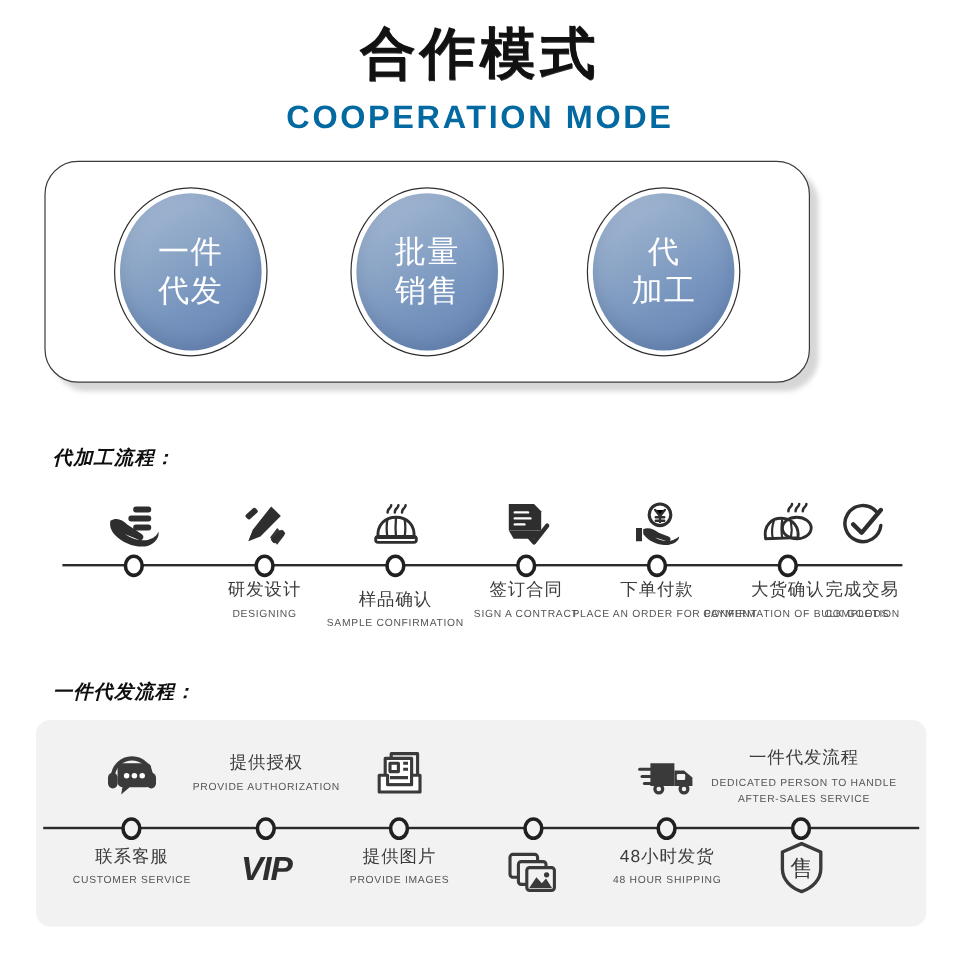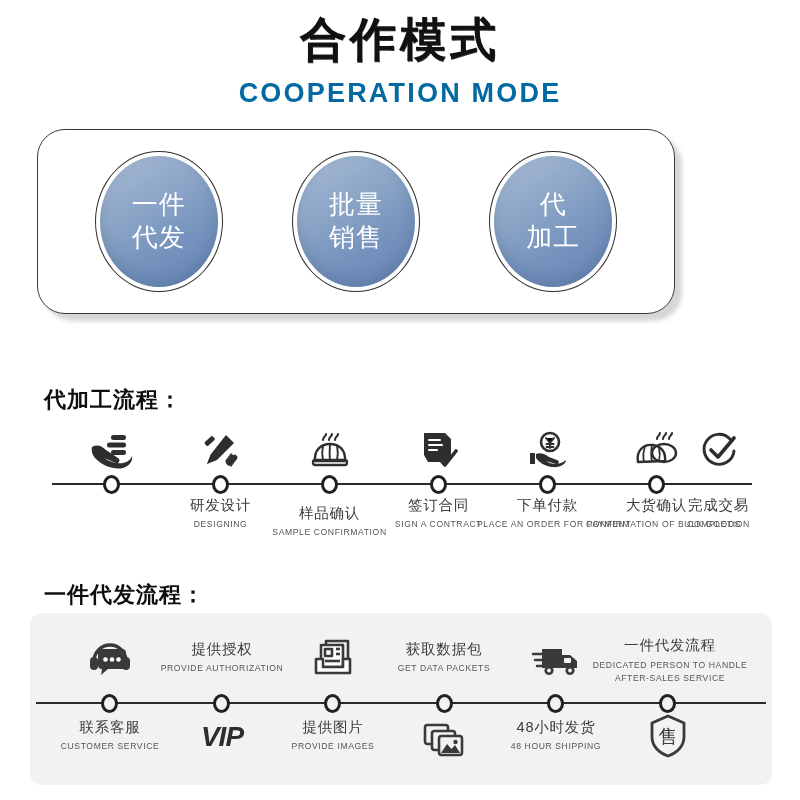--- a/index.html
+++ b/index.html
@@ -14,22 +14,22 @@
 
   .page {
     position: relative;
     width: 800px;
     height: 800px;
     background: #ffffff;
   }
 
   
   .header {
+    padding-top: 18px;
     text-align: center;
-    margin-top: 13px;
   }
   .title-cn {
     font-size: 46px;
     font-weight: bold;
     color: #111111;
     letter-spacing: 4px;
     line-height: 1.15;
     text-shadow: 0.5px 0.5px 0 #333;
   }
   .title-en {
@@ -98,24 +98,25 @@
     color: #ffffff;
     font-size: 26px;
     font-weight: 500;
     letter-spacing: 1px;
     line-height: 1.28;
     text-align: center;
   }
 
   
   .section-heading {
-    font-size: 22px;
+    font-size: 16px;
     font-weight: bold;
     color: #0e0e0e;
     letter-spacing: 1px;
+    font-style: italic;
   }
   .heading-proc { position: absolute; left: 44px; top: 372px; }
   .heading-drop { position: absolute; left: 44px; top: 567px; }
 
   
   .timeline {
     position: absolute;
     left: 0;
     width: 800px;
   }
@@ -433,24 +434,20 @@
             <path d="M5 22 H12 V30 H32 V22 H39 V36 H5 Z" fill="#ffffff"></path>
           </g>
         </svg>
       </div>
     </div>
     <div class="tl-item" style="left:263px; top:106px; width:140px;">
       <div class="tl-cn">提供图片</div>
       <div class="tl-en">PROVIDE IMAGES</div>
     </div>
 
-    <div class="tl-item" style="left:374px; top:28px; width:140px;">
-      <div class="tl-cn">获取数据包</div>
-      <div class="tl-en">GET DATA PACKETS</div>
-    </div>
     <div class="tl-item" style="left:374px; top:104px; width:140px;">
       <div class="tl-icon" style="height:42px;">
         <svg width="46" height="40" viewBox="0 0 46 40">
           <g fill="none" stroke="#3a3a3a" stroke-width="2.6" stroke-linejoin="round">
             <rect x="4" y="6" width="23" height="19" rx="2.4" fill="#f2f2f2"></rect>
             <rect x="11" y="12" width="23" height="19" rx="2.4" fill="#f2f2f2"></rect>
             <rect x="18" y="17" width="23" height="19" rx="2.4" fill="#f2f2f2"></rect>
           </g>
           <g fill="#3a3a3a">
             <circle cx="34.5" cy="23" r="2.2"></circle>

